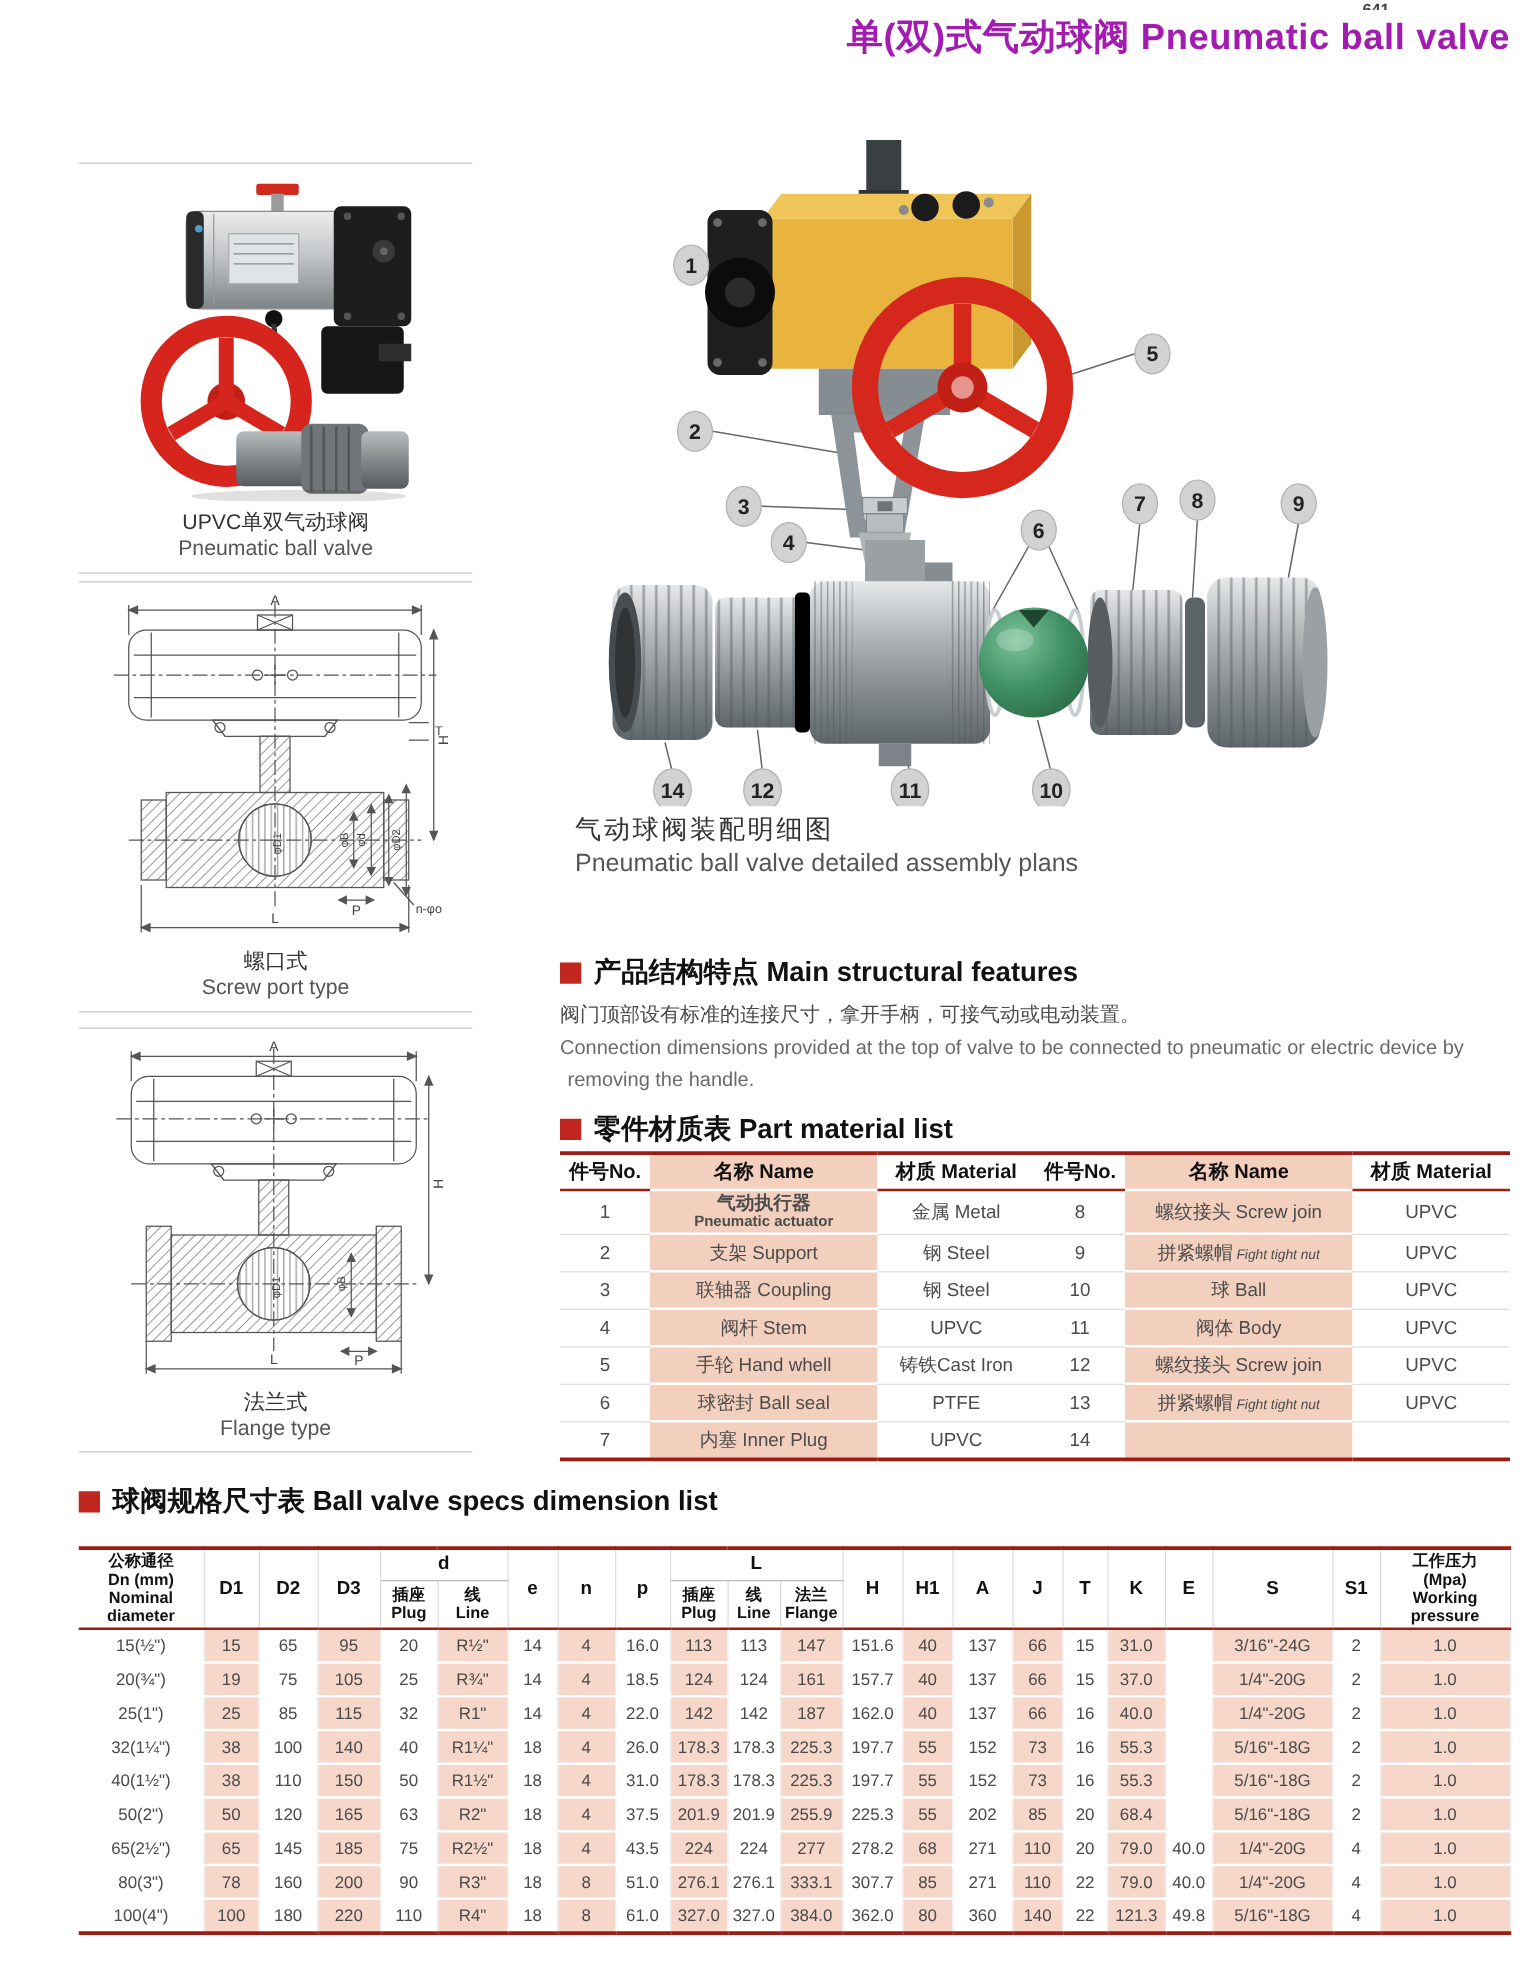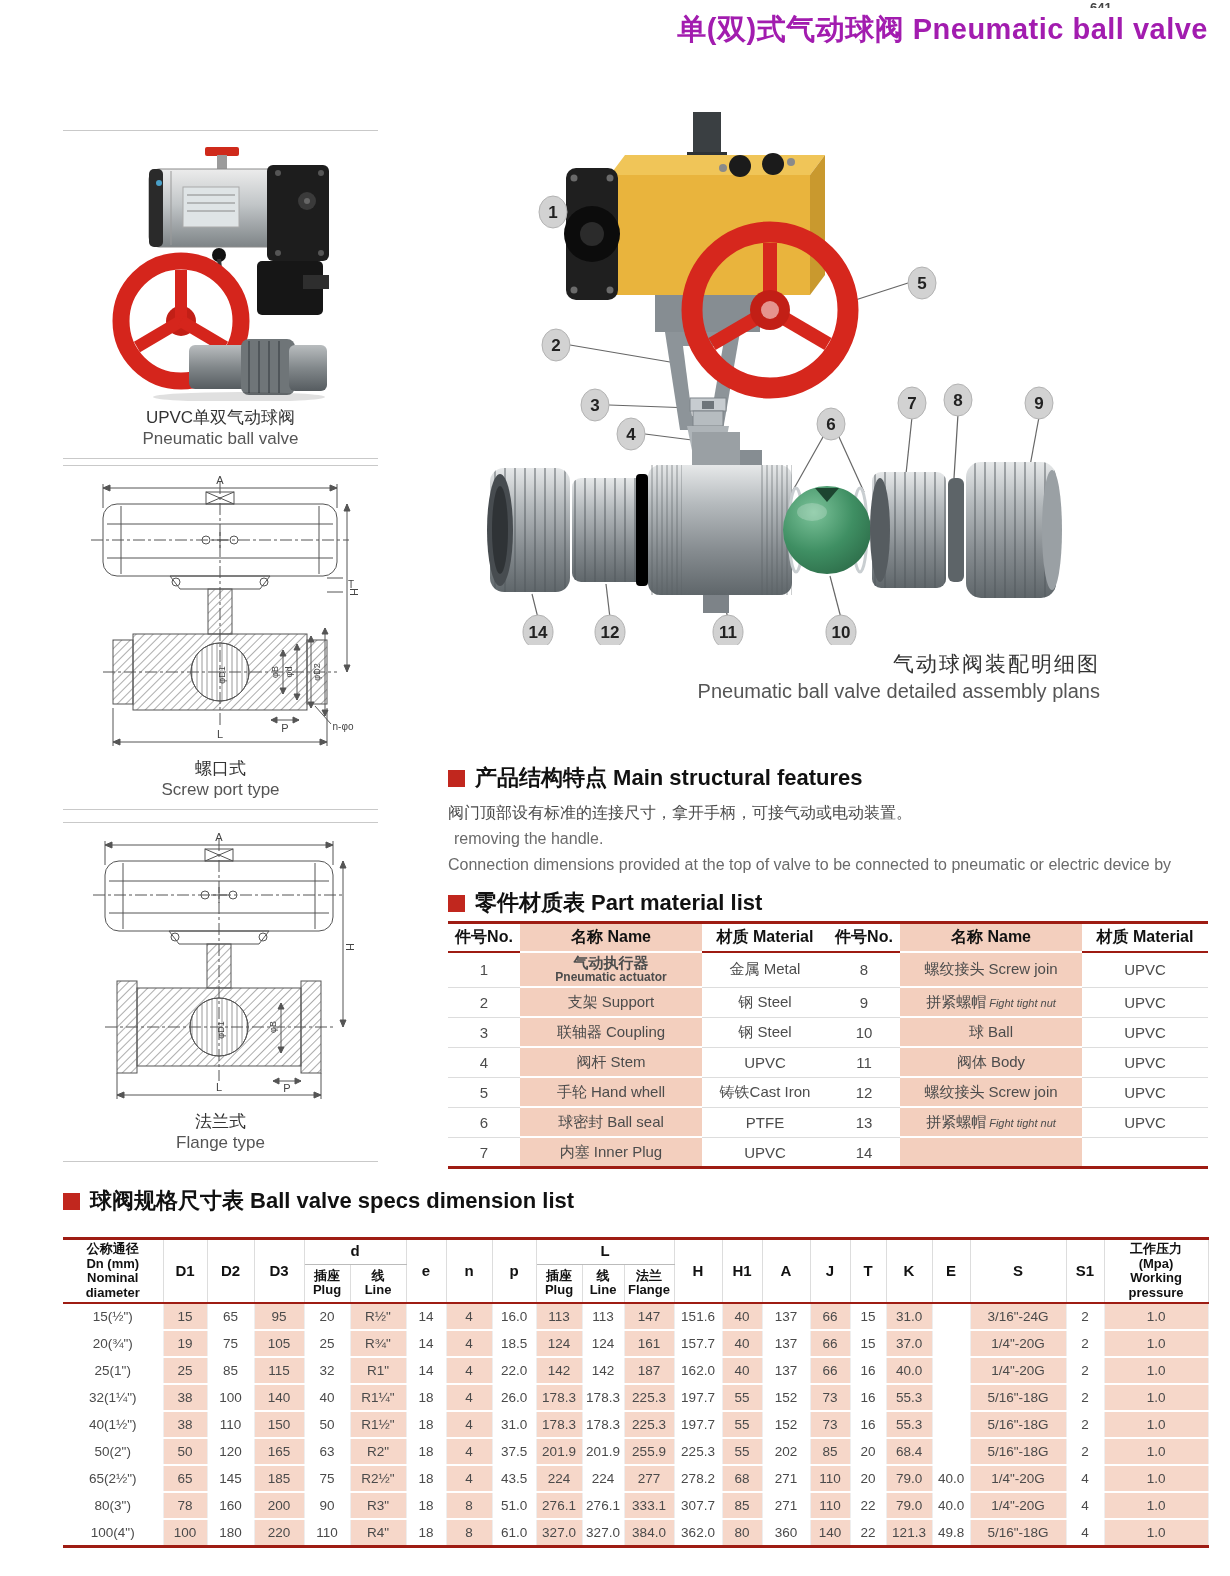--- a/index.html
+++ b/index.html
@@ -16,21 +16,21 @@
   .panel{position:absolute;left:63px;width:315px;border-top:1px solid #c9c9c9;border-bottom:1px solid #c9c9c9;display:flex;flex-direction:column;align-items:center;justify-content:flex-start;background:#fff;}
   .p1{top:130px;height:327px;}
   .p2{top:465px;height:343px;}
   .p3{top:822px;height:338px;}
   .cap{line-height:1.25;text-align:center;}
   .cap .zh{font-size:17px;color:#333;}
   .cap .en{font-size:17px;color:#555;}
 
   
   .assembly{position:absolute;left:440px;top:100px;width:790px;height:545px;}
-  .asm-cap{position:absolute;left:440px;top:650px;width:660px;text-align:right;line-height:1.35;}
+  .asm-cap{position:absolute;left:460px;top:650px;width:660px;text-align:left;line-height:1.35;}
   .asm-cap .zh{font-size:21px;color:#333;letter-spacing:2px;}
   .asm-cap .en{font-size:20px;color:#555;}
 
   
   .sect{position:absolute;display:flex;align-items:center;gap:10px;}
   .sq{width:17px;height:17px;background:#c1271e;flex:0 0 auto;}
   .sect .h{font-size:22px;font-weight:bold;color:#111;}
 
   .features-text{position:absolute;left:448px;top:800px;width:770px;line-height:1.62;}
   .features-text .zh{font-size:16px;color:#4a4a4a;}
@@ -462,22 +462,22 @@
     <div class="zh">气动球阀装配明细图</div>
     <div class="en">Pneumatic ball valve detailed assembly plans</div>
   </div>
 
   <div class="sect" style="left:448px;top:763px;">
     <span class="sq"></span>
     <span class="h">产品结构特点 Main structural features</span>
   </div>
   <div class="features-text">
     <div class="zh">阀门顶部设有标准的连接尺寸，拿开手柄，可接气动或电动装置。</div>
+    <div class="en">Connection dimensions provided at the top of valve to be connected to pneumatic or electric device by</div>
     <div class="en" style="padding-left:6px;">removing the handle.</div>
-    <div class="en">Connection dimensions provided at the top of valve to be connected to pneumatic or electric device by</div>
   </div>
 
   <div class="sect" style="left:448px;top:888px;">
     <span class="sq"></span>
     <span class="h">零件材质表 Part material list</span>
   </div>
   <table class="mat">
     <colgroup>
         <col style="width:72px">
         <col style="width:182px">

